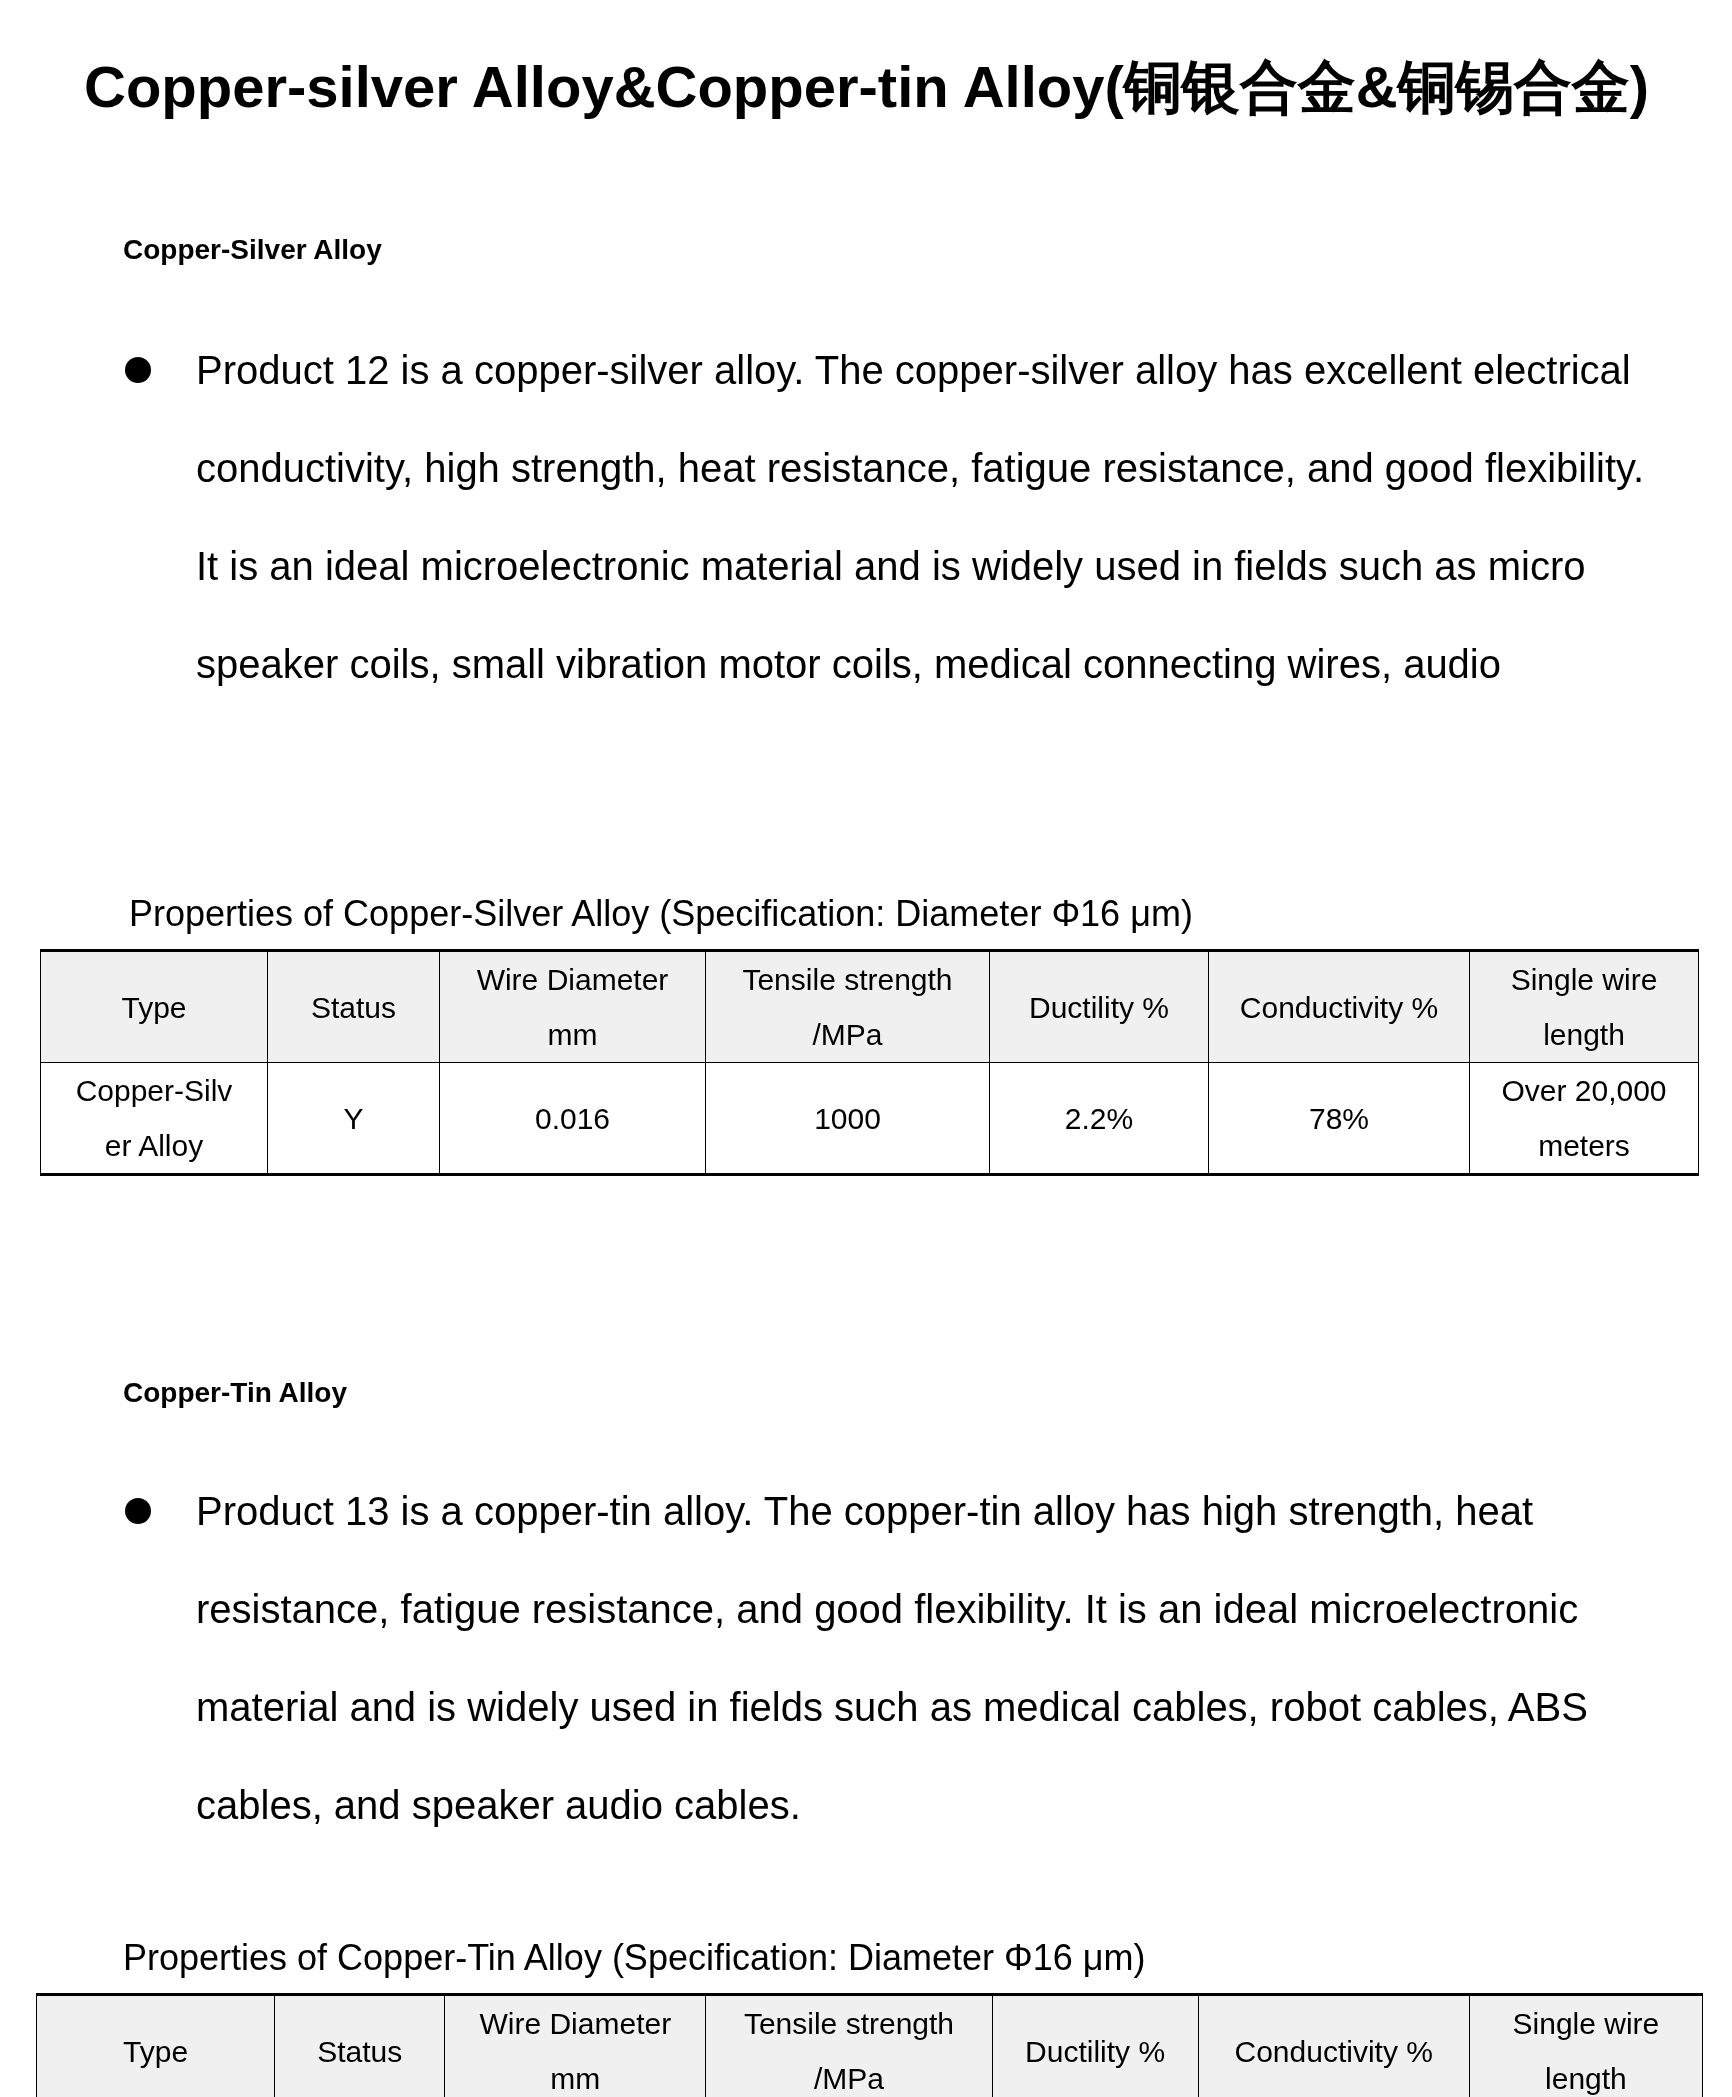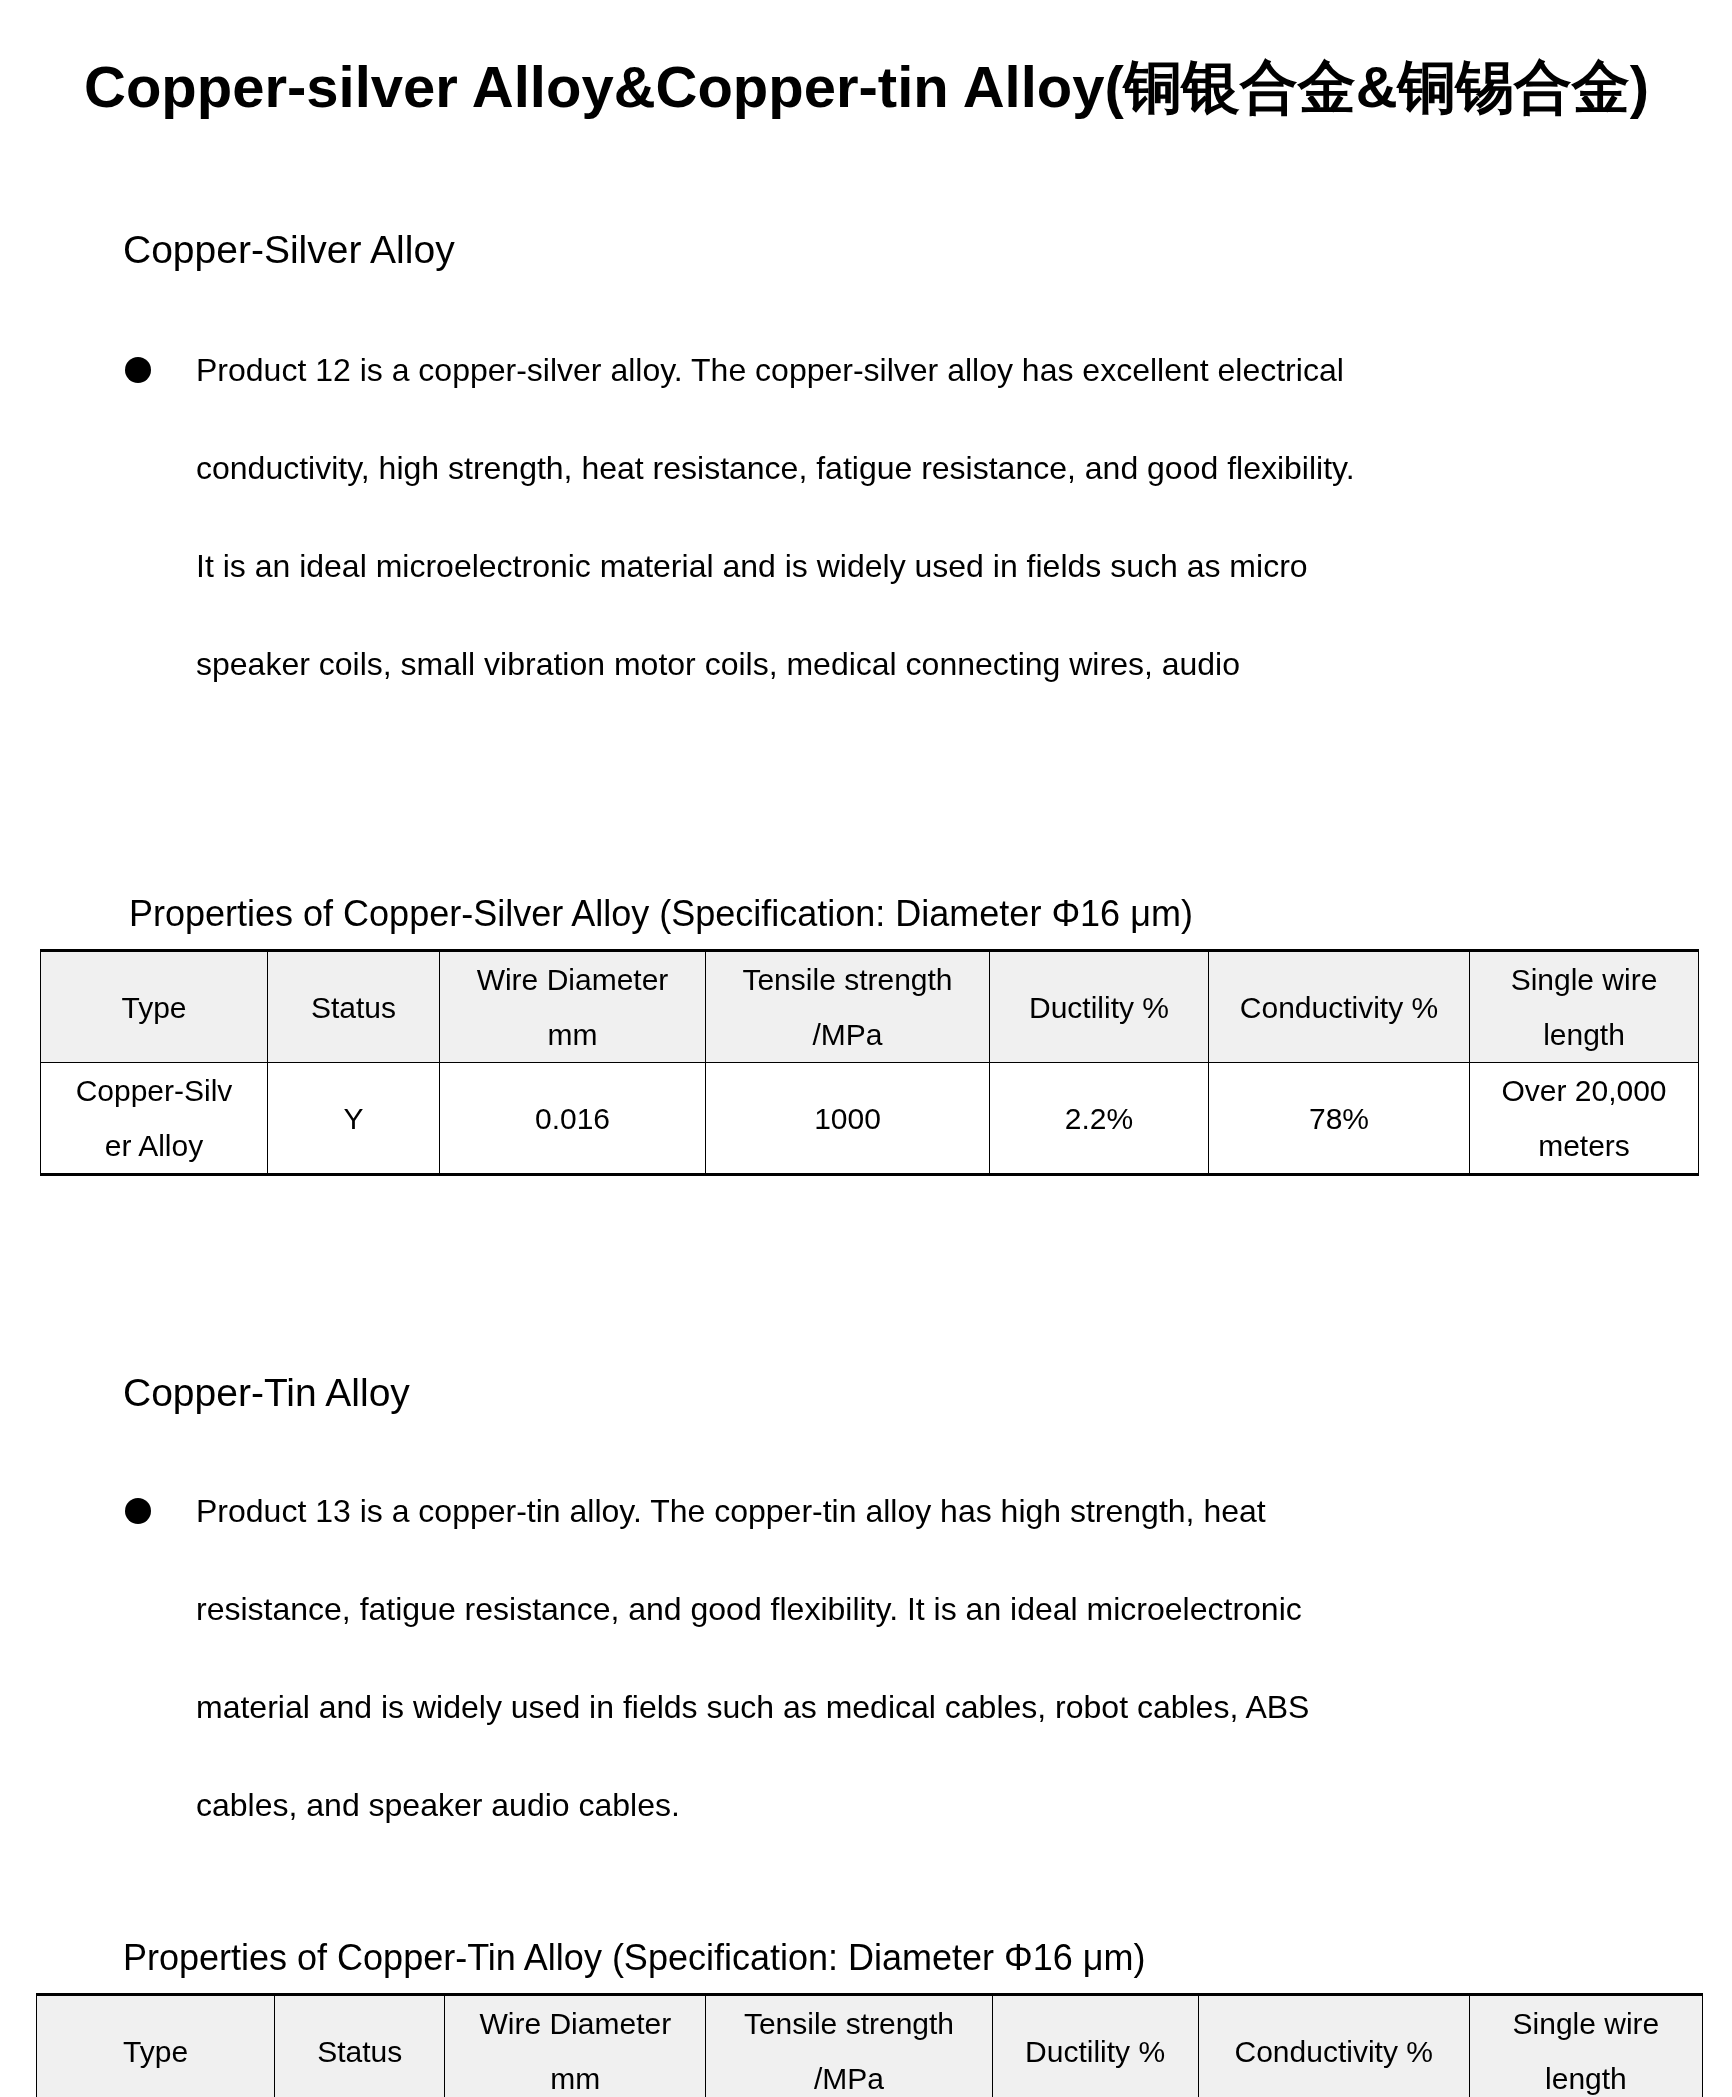--- a/index.html
+++ b/index.html
@@ -1,23 +1,23 @@
 <!DOCTYPE html>
 <html style="font-size:6.7px"><head>
 <meta charset="utf-8">
 <style>
   html, body { margin: 0; padding: 0; background: #ffffff; }
   body { width: 1733px; height: 2257px; position: relative; overflow: hidden;
          font-family: "Liberation Sans", "DejaVu Sans", sans-serif; color: #000; }
   .abs { position: absolute; }
   .title { left: 0; width: 1733px; top: 55px; text-align: center; font-weight: bold;
            font-size: 58px; line-height: 63px; white-space: nowrap; }
-  .h2 { font-weight: normal; font-size: 39px; line-height: 55px; white-space: nowrap; }
+  .h2 { font-weight: bold; font-size: 28px; line-height: 55px; white-space: nowrap; }
   .bullet { width: 26px; height: 26px; border-radius: 50%; background: #000; }
-  .para { font-size: 32px; line-height: 98px; white-space: nowrap; }
+  .para { font-size: 40px; line-height: 98px; white-space: nowrap; }
   .para .line { display: block; height: 98px; }
   .caption { font-size: 36px; line-height: 50px; white-space: nowrap; }
   table.props { position: absolute; border-collapse: collapse; table-layout: fixed; }
   table.props td, table.props th { border: 1.7px solid #000; text-align: center; vertical-align: middle;
                                    font-size: 30px; line-height: 55px; font-weight: normal; padding: 0 3.4px; }
   table.props thead th { background: #f0f0f0; }
   table.props { border-top: 3.8px solid #000; border-bottom: 3.8px solid #000; border-radius: 30px; }
 </style>
 </head>
 <body>

